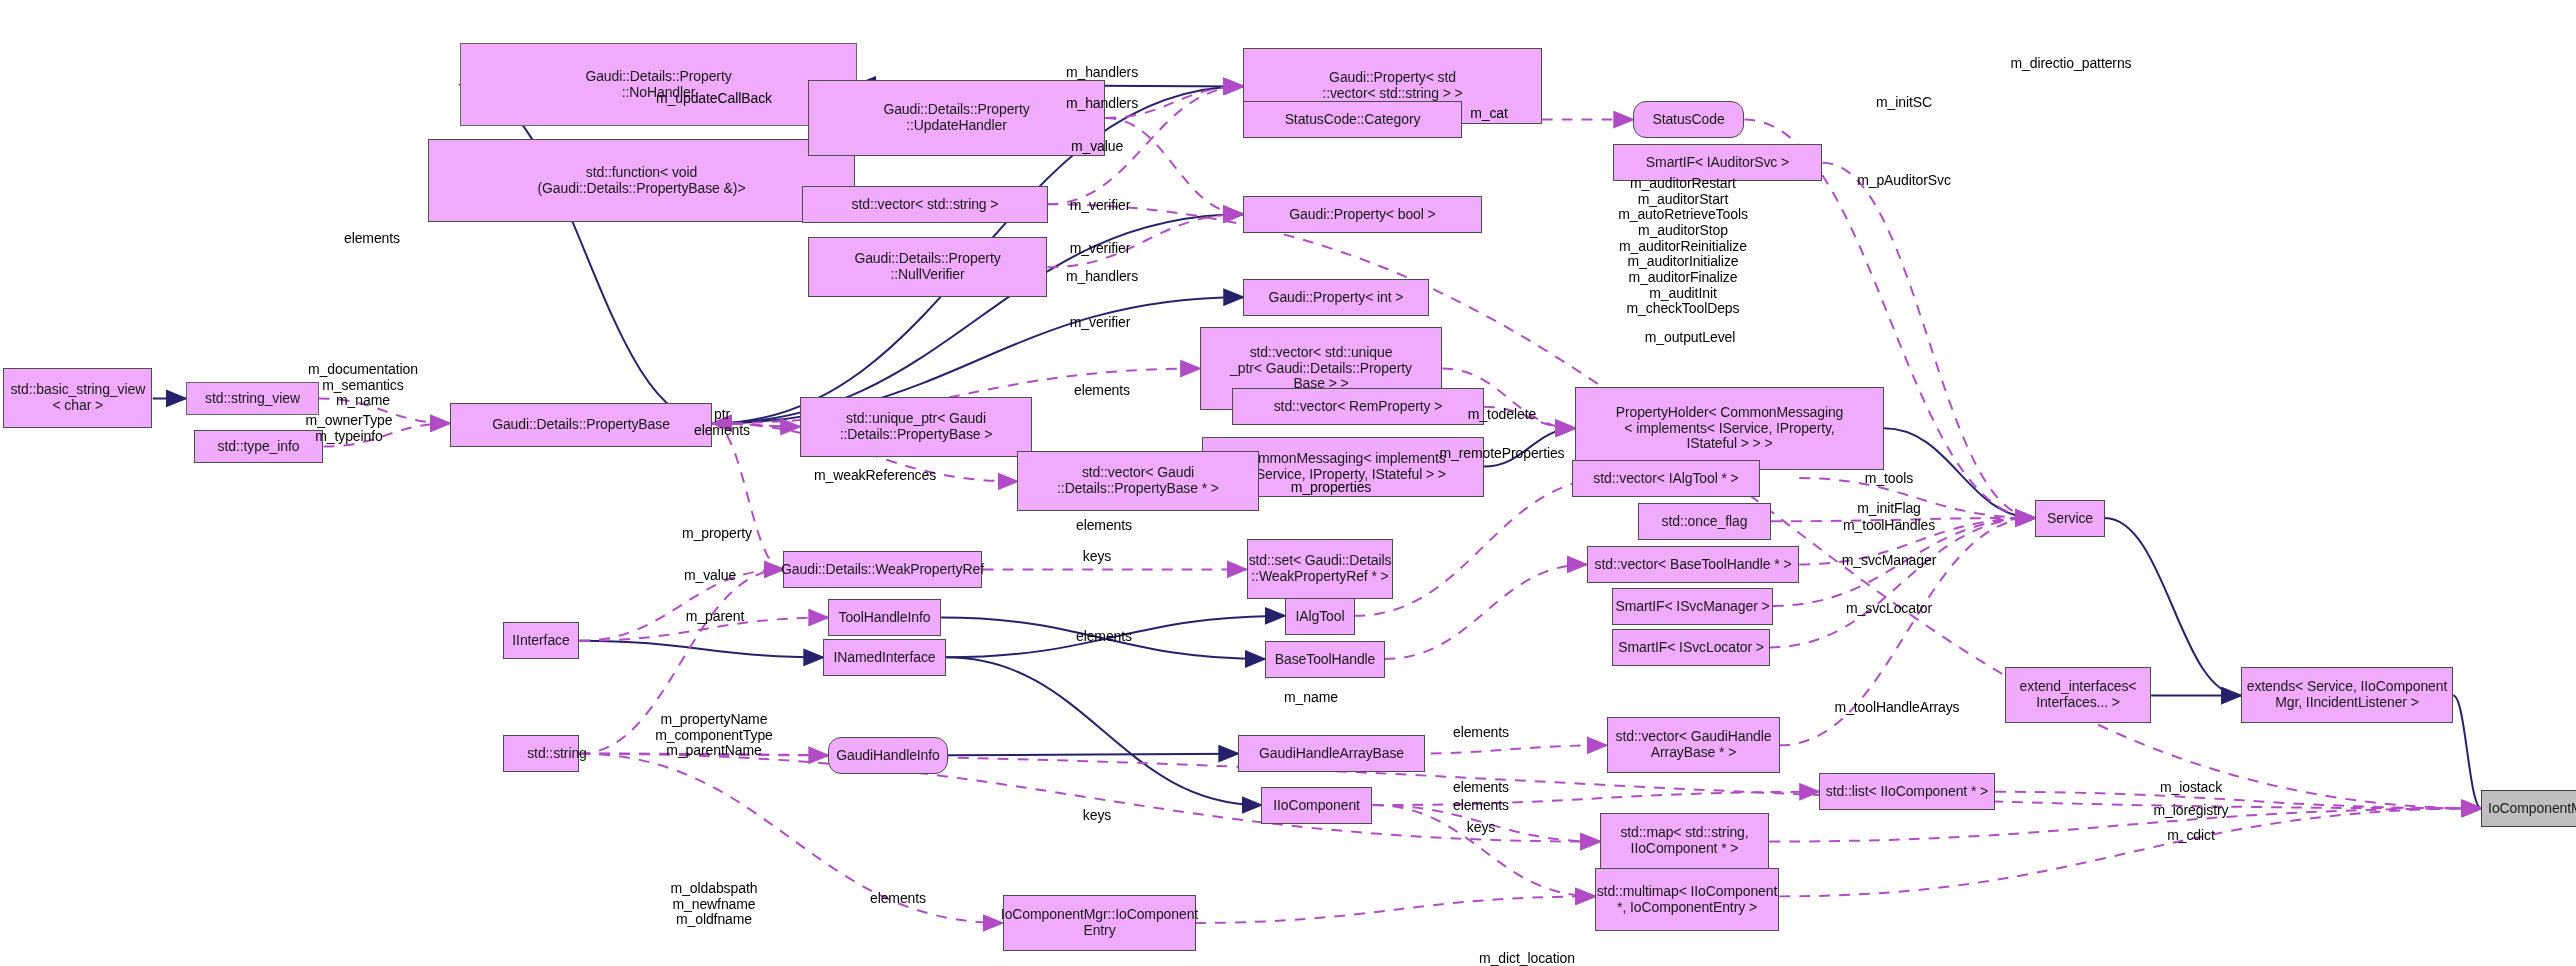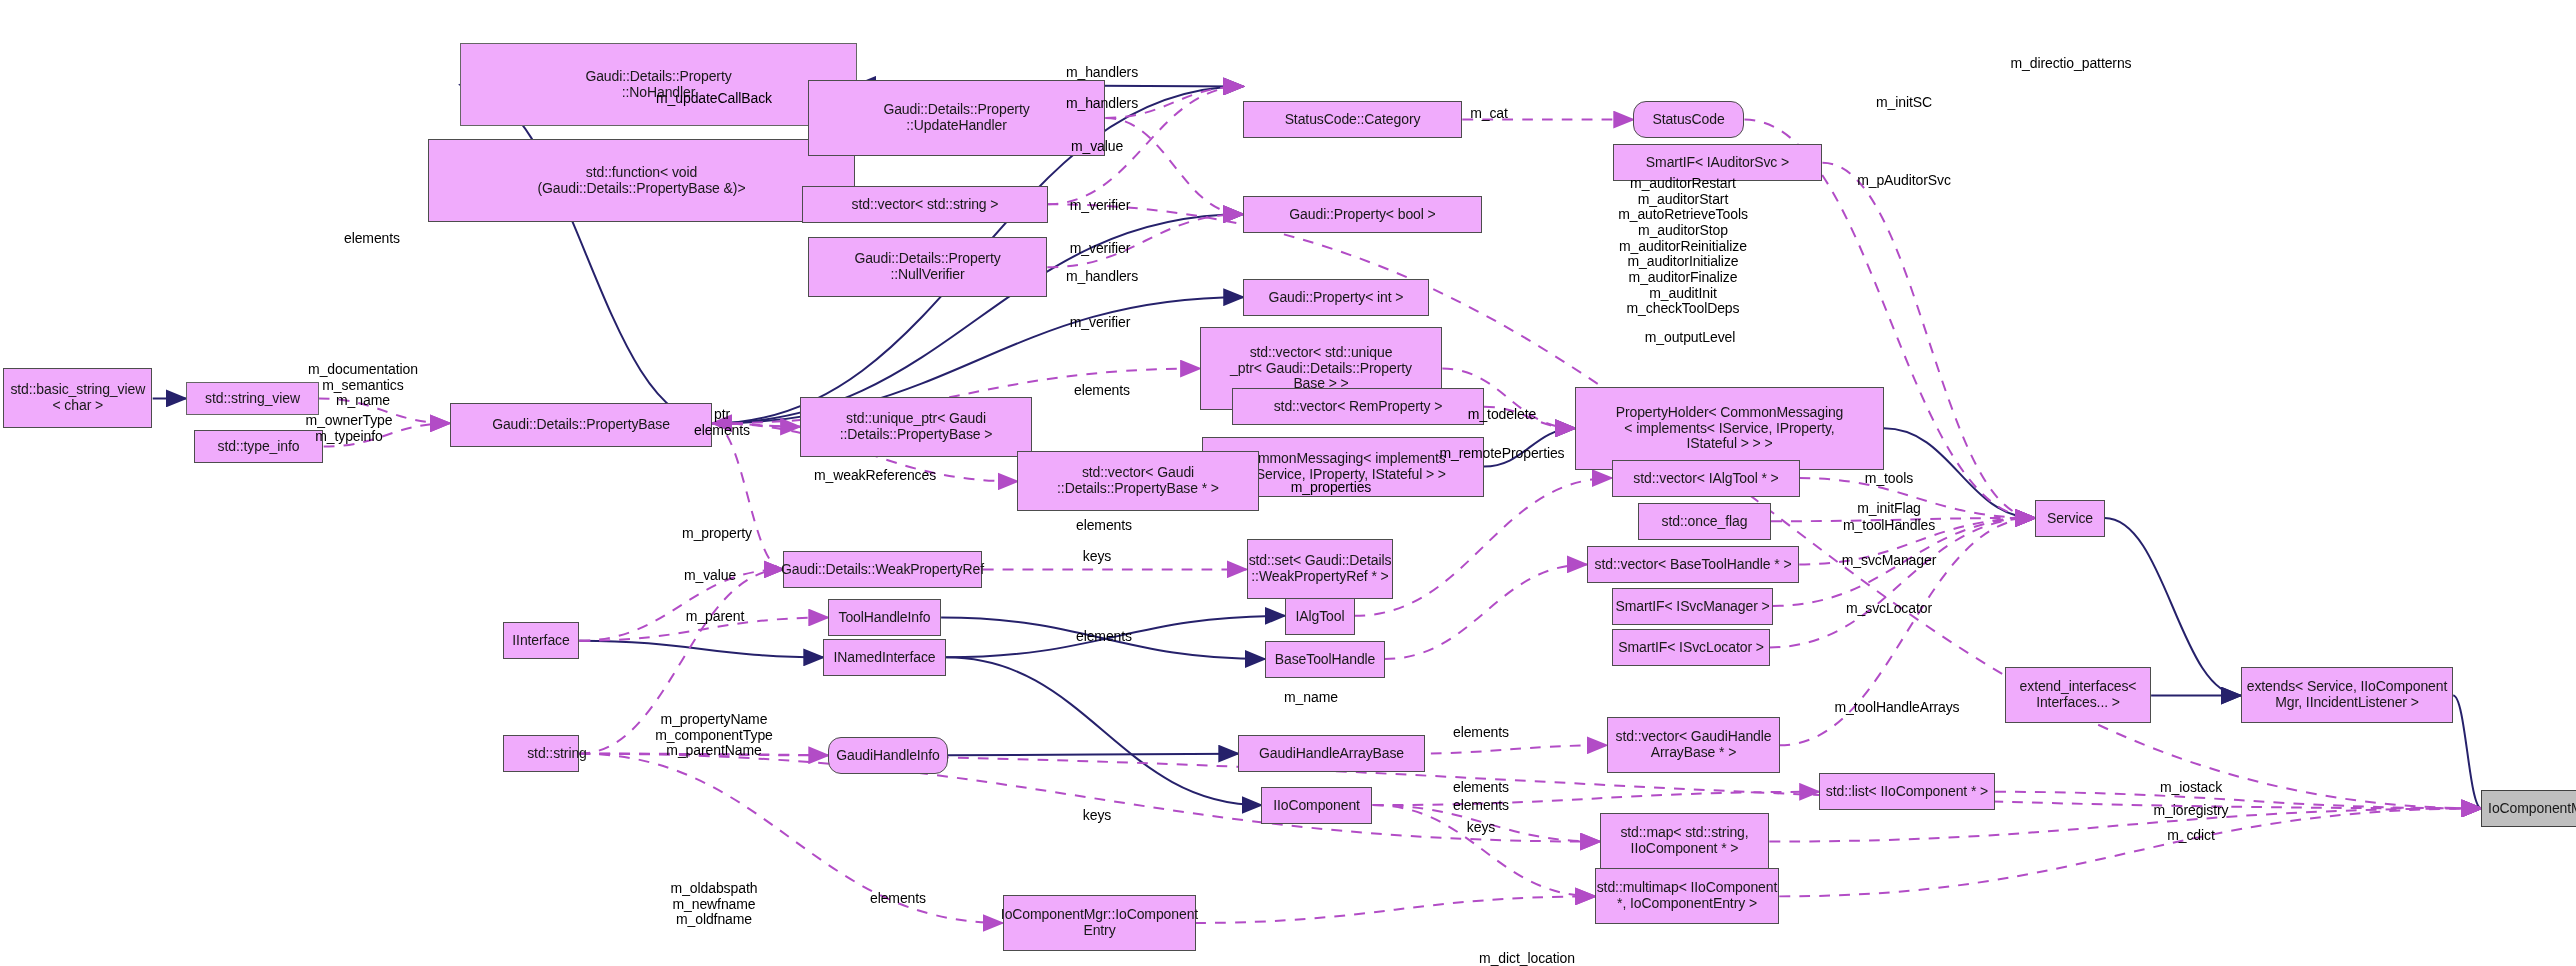--- a/index.html
+++ b/index.html
@@ -115,20 +115,22 @@
         <path d="M 858 510 C 1023.6 510, 1060.4 580, 1226 580" marker-end="url(#arrU)"></path>
         <path d="M 858 510 C 896.7 510, 905.3 686, 944 686" marker-end="url(#arrU)"></path>
       </g>
   </svg>
 <div class="node thin" style="left: 460px; top: 43px; width: 397px; height: 83px;">Gaudi::Details::Property
 ::NoHandler</div>
     <div class="node" style="left: 428px; top: 139px; width: 427px; height: 83px;">std::function&lt; void
 (Gaudi::Details::PropertyBase &amp;)&gt;</div>
     <div class="node" style="left: 808px; top: 80px; width: 297px; height: 76px;">Gaudi::Details::Property
 ::UpdateHandler</div>
+    <div class="node" style="left: 1243px; top: 48px; width: 299px; height: 76px;">Gaudi::Property&lt; std
+::vector&lt; std::string &gt; &gt;</div>
     <div class="node" style="left: 1243px; top: 101px; width: 219px; height: 37px;">StatusCode::Category</div>
     <div class="node" style="left: 1633px; top: 101px; width: 111px; height: 37px; border-radius: 13px;">StatusCode</div>
     <div class="node" style="left: 1613px; top: 144px; width: 209px; height: 37px;">SmartIF&lt; IAuditorSvc &gt;</div>
     <div class="node" style="left: 802px; top: 186px; width: 246px; height: 37px;">std::vector&lt; std::string &gt;</div>
     <div class="node" style="left: 1243px; top: 196px; width: 239px; height: 37px;">Gaudi::Property&lt; bool &gt;</div>
     <div class="node" style="left: 808px; top: 237px; width: 239px; height: 60px;">Gaudi::Details::Property
 ::NullVerifier</div>
     <div class="node" style="left: 1243px; top: 279px; width: 186px; height: 37px;">Gaudi::Property&lt; int &gt;</div>
     <div class="node" style="left: 1200px; top: 327px; width: 242px; height: 83px;">std::vector&lt; std::unique
 _ptr&lt; Gaudi::Details::Property
@@ -141,21 +143,21 @@
 ::Details::PropertyBase &gt;</div>
     <div class="node" style="left: 1232px; top: 388px; width: 252px; height: 37px;">std::vector&lt; RemProperty &gt;</div>
     <div class="node" style="left: 1575px; top: 387px; width: 309px; height: 83px;">PropertyHolder&lt; CommonMessaging
 &lt; implements&lt; IService, IProperty,
 IStateful &gt; &gt; &gt;</div>
     <div class="node" style="left: 194px; top: 430px; width: 129px; height: 33px;">std::type_info</div>
     <div class="node" style="left: 1202px; top: 437px; width: 282px; height: 60px;">CommonMessaging&lt; implements
 &lt; IService, IProperty, IStateful &gt; &gt;</div>
     <div class="node" style="left: 1017px; top: 451px; width: 242px; height: 60px;">std::vector&lt; Gaudi
 ::Details::PropertyBase * &gt;</div>
-    <div class="node" style="left: 1612px; top: 460px; width: 188px; height: 37px;">std::vector&lt; IAlgTool * &gt;</div>
+    <div class="node" style="left: 1572px; top: 460px; width: 188px; height: 37px;">std::vector&lt; IAlgTool * &gt;</div>
     <div class="node" style="left: 2035px; top: 500px; width: 70px; height: 37px;">Service</div>
     <div class="node" style="left: 1638px; top: 503px; width: 133px; height: 37px;">std::once_flag</div>
     <div class="node" style="left: 783px; top: 551px; width: 199px; height: 37px;">Gaudi::Details::WeakPropertyRef</div>
     <div class="node" style="left: 1247px; top: 539px; width: 146px; height: 60px;">std::set&lt; Gaudi::Details
 ::WeakPropertyRef * &gt;</div>
     <div class="node" style="left: 1587px; top: 546px; width: 212px; height: 37px;">std::vector&lt; BaseToolHandle * &gt;</div>
     <div class="node" style="left: 1285px; top: 598px; width: 70px; height: 37px;">IAlgTool</div>
     <div class="node" style="left: 1612px; top: 588px; width: 161px; height: 37px;">SmartIF&lt; ISvcManager &gt;</div>
     <div class="node" style="left: 828px; top: 599px; width: 113px; height: 37px;">ToolHandleInfo</div>
     <div class="node" style="left: 503px; top: 622px; width: 76px; height: 37px;">IInterface</div>
@@ -168,21 +170,21 @@
 Mgr, IIncidentListener &gt;</div>
     <div class="node" style="left: 828px; top: 737px; width: 120px; height: 37px; border-radius: 13px;">GaudiHandleInfo</div>
     <div class="node" style="left: 1238px; top: 735px; width: 187px; height: 37px;">GaudiHandleArrayBase</div>
     <div class="node" style="left: 1607px; top: 717px; width: 173px; height: 56px;">std::vector&lt; GaudiHandle
 ArrayBase * &gt;</div>
     <div class="node" style="left: 503px; top: 735px; width: 76px; height: 37px; padding-left: 32px;">std::string</div>
     <div class="node" style="left: 1261px; top: 787px; width: 111px; height: 37px;">IIoComponent</div>
     <div class="node" style="left: 1819px; top: 773px; width: 176px; height: 37px;">std::list&lt; IIoComponent * &gt;</div>
     <div class="node" style="left: 1600px; top: 813px; width: 169px; height: 56px;">std::map&lt; std::string,
 IIoComponent * &gt;</div>
-    <div class="node" style="left: 1595px; top: 868px; width: 184px; height: 56px;">std::multimap&lt; IIoComponent
+    <div class="node" style="left: 1595px; top: 868px; width: 184px; height: 63px;">std::multimap&lt; IIoComponent
 *, IoComponentEntry &gt;</div>
     <div class="node" style="left: 1003px; top: 895px; width: 193px; height: 56px;">IoComponentMgr::IoComponent
 Entry</div>
     <div class="node highlight" style="left: 2481px; top: 790px; width: 121px; height: 37px;">IoComponentMgr</div>
     <div class="edgelabel" style="left: 2071px; top: 56px;">m_directio_patterns</div>
     <div class="edgelabel" style="left: 714px; top: 91px;">m_updateCallBack</div>
     <div class="edgelabel" style="left: 1102px; top: 65px;">m_handlers</div>
     <div class="edgelabel" style="left: 1102px; top: 96px;">m_handlers</div>
     <div class="edgelabel" style="left: 1904px; top: 95px;">m_initSC</div>
     <div class="edgelabel" style="left: 1489px; top: 106px;">m_cat</div>

